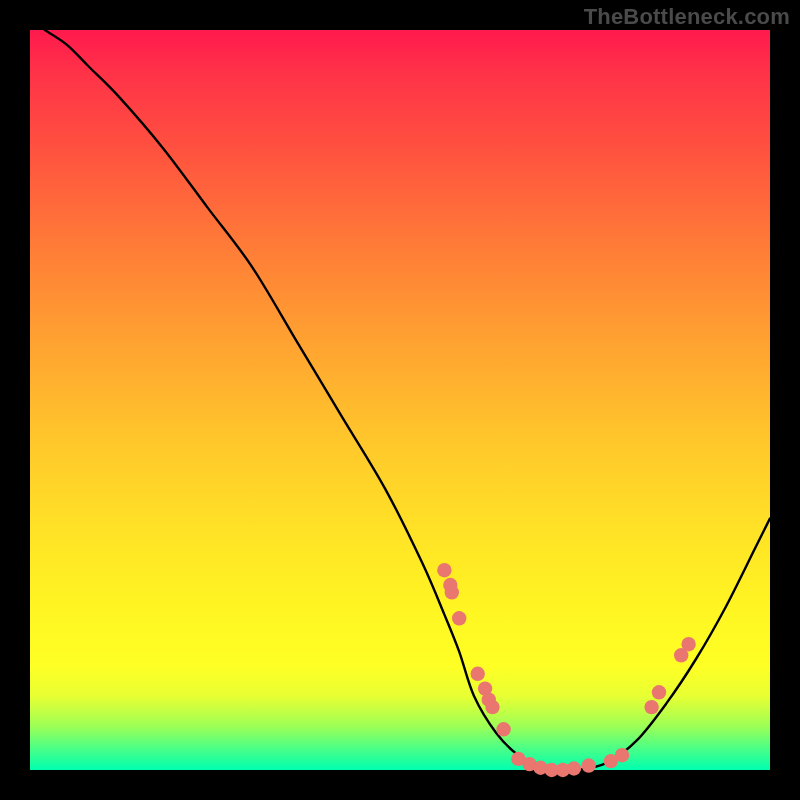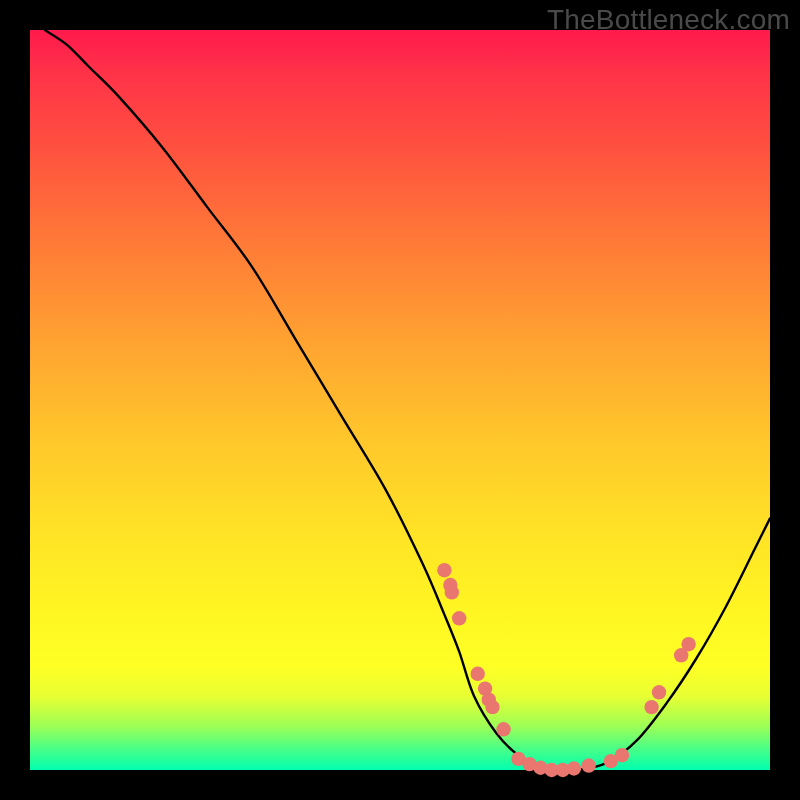--- a/index.html
+++ b/index.html
@@ -31,22 +31,22 @@
       #9fff55 94%,
       #4dff85 97%,
       #00ffb0 100%
     );
   }
   .watermark {
     position: absolute;
     top: 4px;
     right: 10px;
     color: #4a4a4a;
-    font-size: 28px;
-    font-weight: 400;
+    font-size: 22px;
+    font-weight: 700;
     letter-spacing: 0.2px;
     pointer-events: none;
   }
   svg.plot {
     position: absolute;
     left: 30px;
     top: 30px;
     width: 740px;
     height: 740px;
     overflow: visible;

